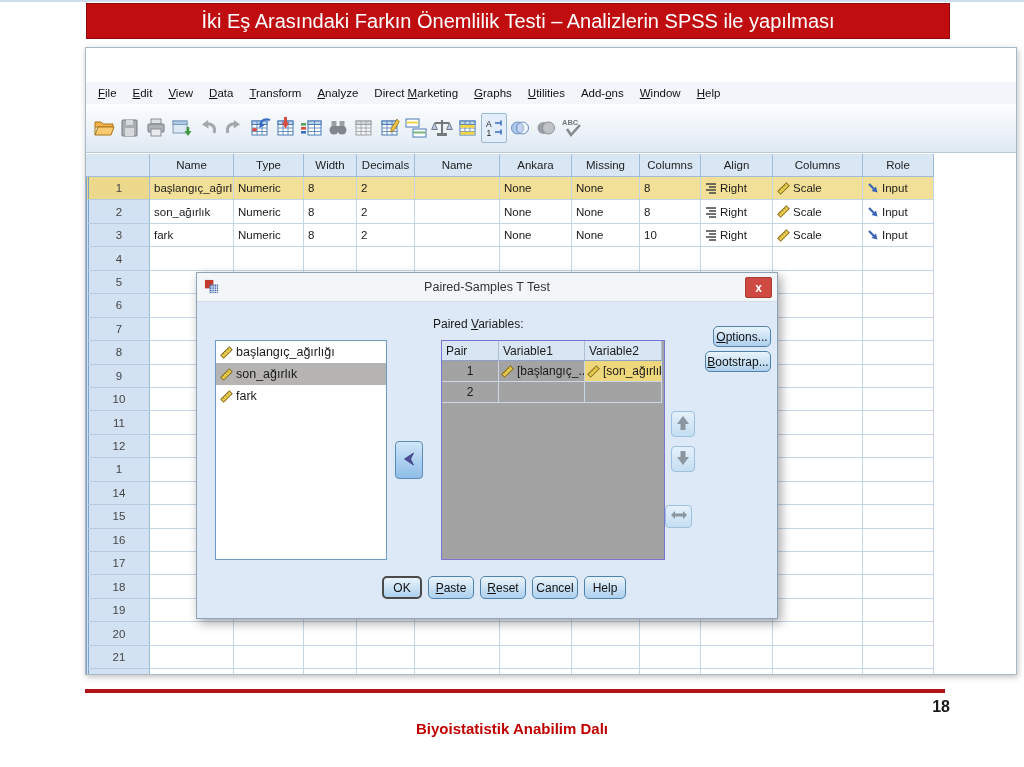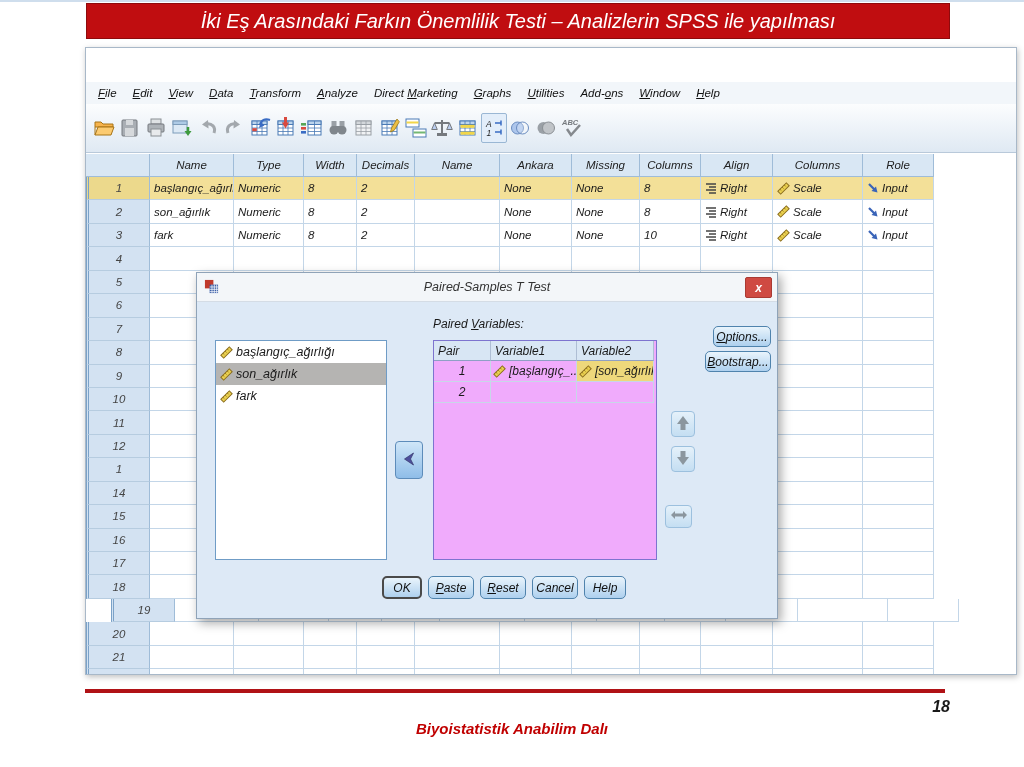--- a/index.html
+++ b/index.html
@@ -1,17 +1,17 @@
 <!DOCTYPE html>
 <html><head>
 <meta charset="utf-8">
 <style>
   html,body{margin:0;padding:0;background:#fff;}
   .slide{position:relative;width:1024px;height:743px;background:#ffffff;overflow:hidden;
-         font-family:"Liberation Sans",sans-serif;font-style:italic;}
+         font-family:"Liberation Sans",sans-serif;}
   u{text-decoration:underline;}
   .edge-top{position:absolute;left:0;top:0;width:1024px;height:2px;background:#cfdeed;}
   .edge-bottom{position:absolute;left:0;top:757px;width:1024px;height:10px;background:#dce7f2;}
 
   
   .banner{position:absolute;left:86px;top:3px;width:862px;height:34px;background:#c00d10;
           border:1px solid #8e0a0c;color:#fff;font-size:20px;display:flex;align-items:center;
           justify-content:center;white-space:nowrap;}
 
   
@@ -57,21 +57,21 @@
              border:1px solid #a93a33;border-radius:2px;color:#fff;font-size:12px;font-weight:bold;
              display:flex;align-items:center;justify-content:center;cursor:default;}
   .dlg-body{position:absolute;left:0;top:28px;width:100%;height:317px;}
 
   .varlist{position:absolute;left:18px;top:39px;width:170px;height:218px;background:#fff;
            border:1px solid #6f9cc6;overflow:hidden;}
   .vl-item{height:22px;display:flex;align-items:center;padding-left:4px;font-size:12.5px;}
   .vl-item.sel{background:#b5b4b2;}
 
   .paired-label{position:absolute;left:236px;top:16px;font-size:12px;}
-  .paired-box{position:absolute;left:236px;top:39px;width:222px;height:218px;background:#f0abfc;
+  .paired-box{position:absolute;left:244px;top:39px;width:222px;height:218px;background:#a3a3a3;
               border:1px solid #7d74cf;overflow:hidden;}
   .pt-row{display:flex;height:21px;}
   .pt-row.hdr{height:20px;}
   .ptc{box-sizing:border-box;border-right:1px solid #c8d6e8;border-bottom:1px solid #c8d6e8;
        display:flex;align-items:center;overflow:hidden;white-space:nowrap;padding:0 2px;font-size:12px;}
   .ptc.hdrcell{background:#d8e6f4;border-bottom:1px solid #8f9fc5;border-right:1px solid #aebed4;padding-left:4px;}
   .ptc.paircell{justify-content:center;}
   .ptc.ylw{background:#eed87b;}
 
   .btn{box-sizing:border-box;background:linear-gradient(#e9f4fc,#aed0ee);border:1px solid #4f83ad;
@@ -611,21 +611,21 @@
           <div class="gc" style="width: 58px;"></div>
           <div class="gc" style="width: 85px;"></div>
           <div class="gc" style="width: 72px;"></div>
           <div class="gc" style="width: 68px;"></div>
           <div class="gc" style="width: 61px;"></div>
           <div class="gc" style="width: 72px;"></div>
           <div class="gc" style="width: 90px;"></div>
           <div class="gc" style="width: 71px;"></div>
         </div>
         <div class="grid-row">
-          <div class="gc rownum" style="width: 64px; margin-left: 25px;">19</div>
+          <div class="gc rownum" style="width: 64px;">19</div>
           <div class="gc" style="width: 84px;"></div>
           <div class="gc" style="width: 70px;"></div>
           <div class="gc" style="width: 53px;"></div>
           <div class="gc" style="width: 58px;"></div>
           <div class="gc" style="width: 85px;"></div>
           <div class="gc" style="width: 72px;"></div>
           <div class="gc" style="width: 68px;"></div>
           <div class="gc" style="width: 61px;"></div>
           <div class="gc" style="width: 72px;"></div>
           <div class="gc" style="width: 90px;"></div>

